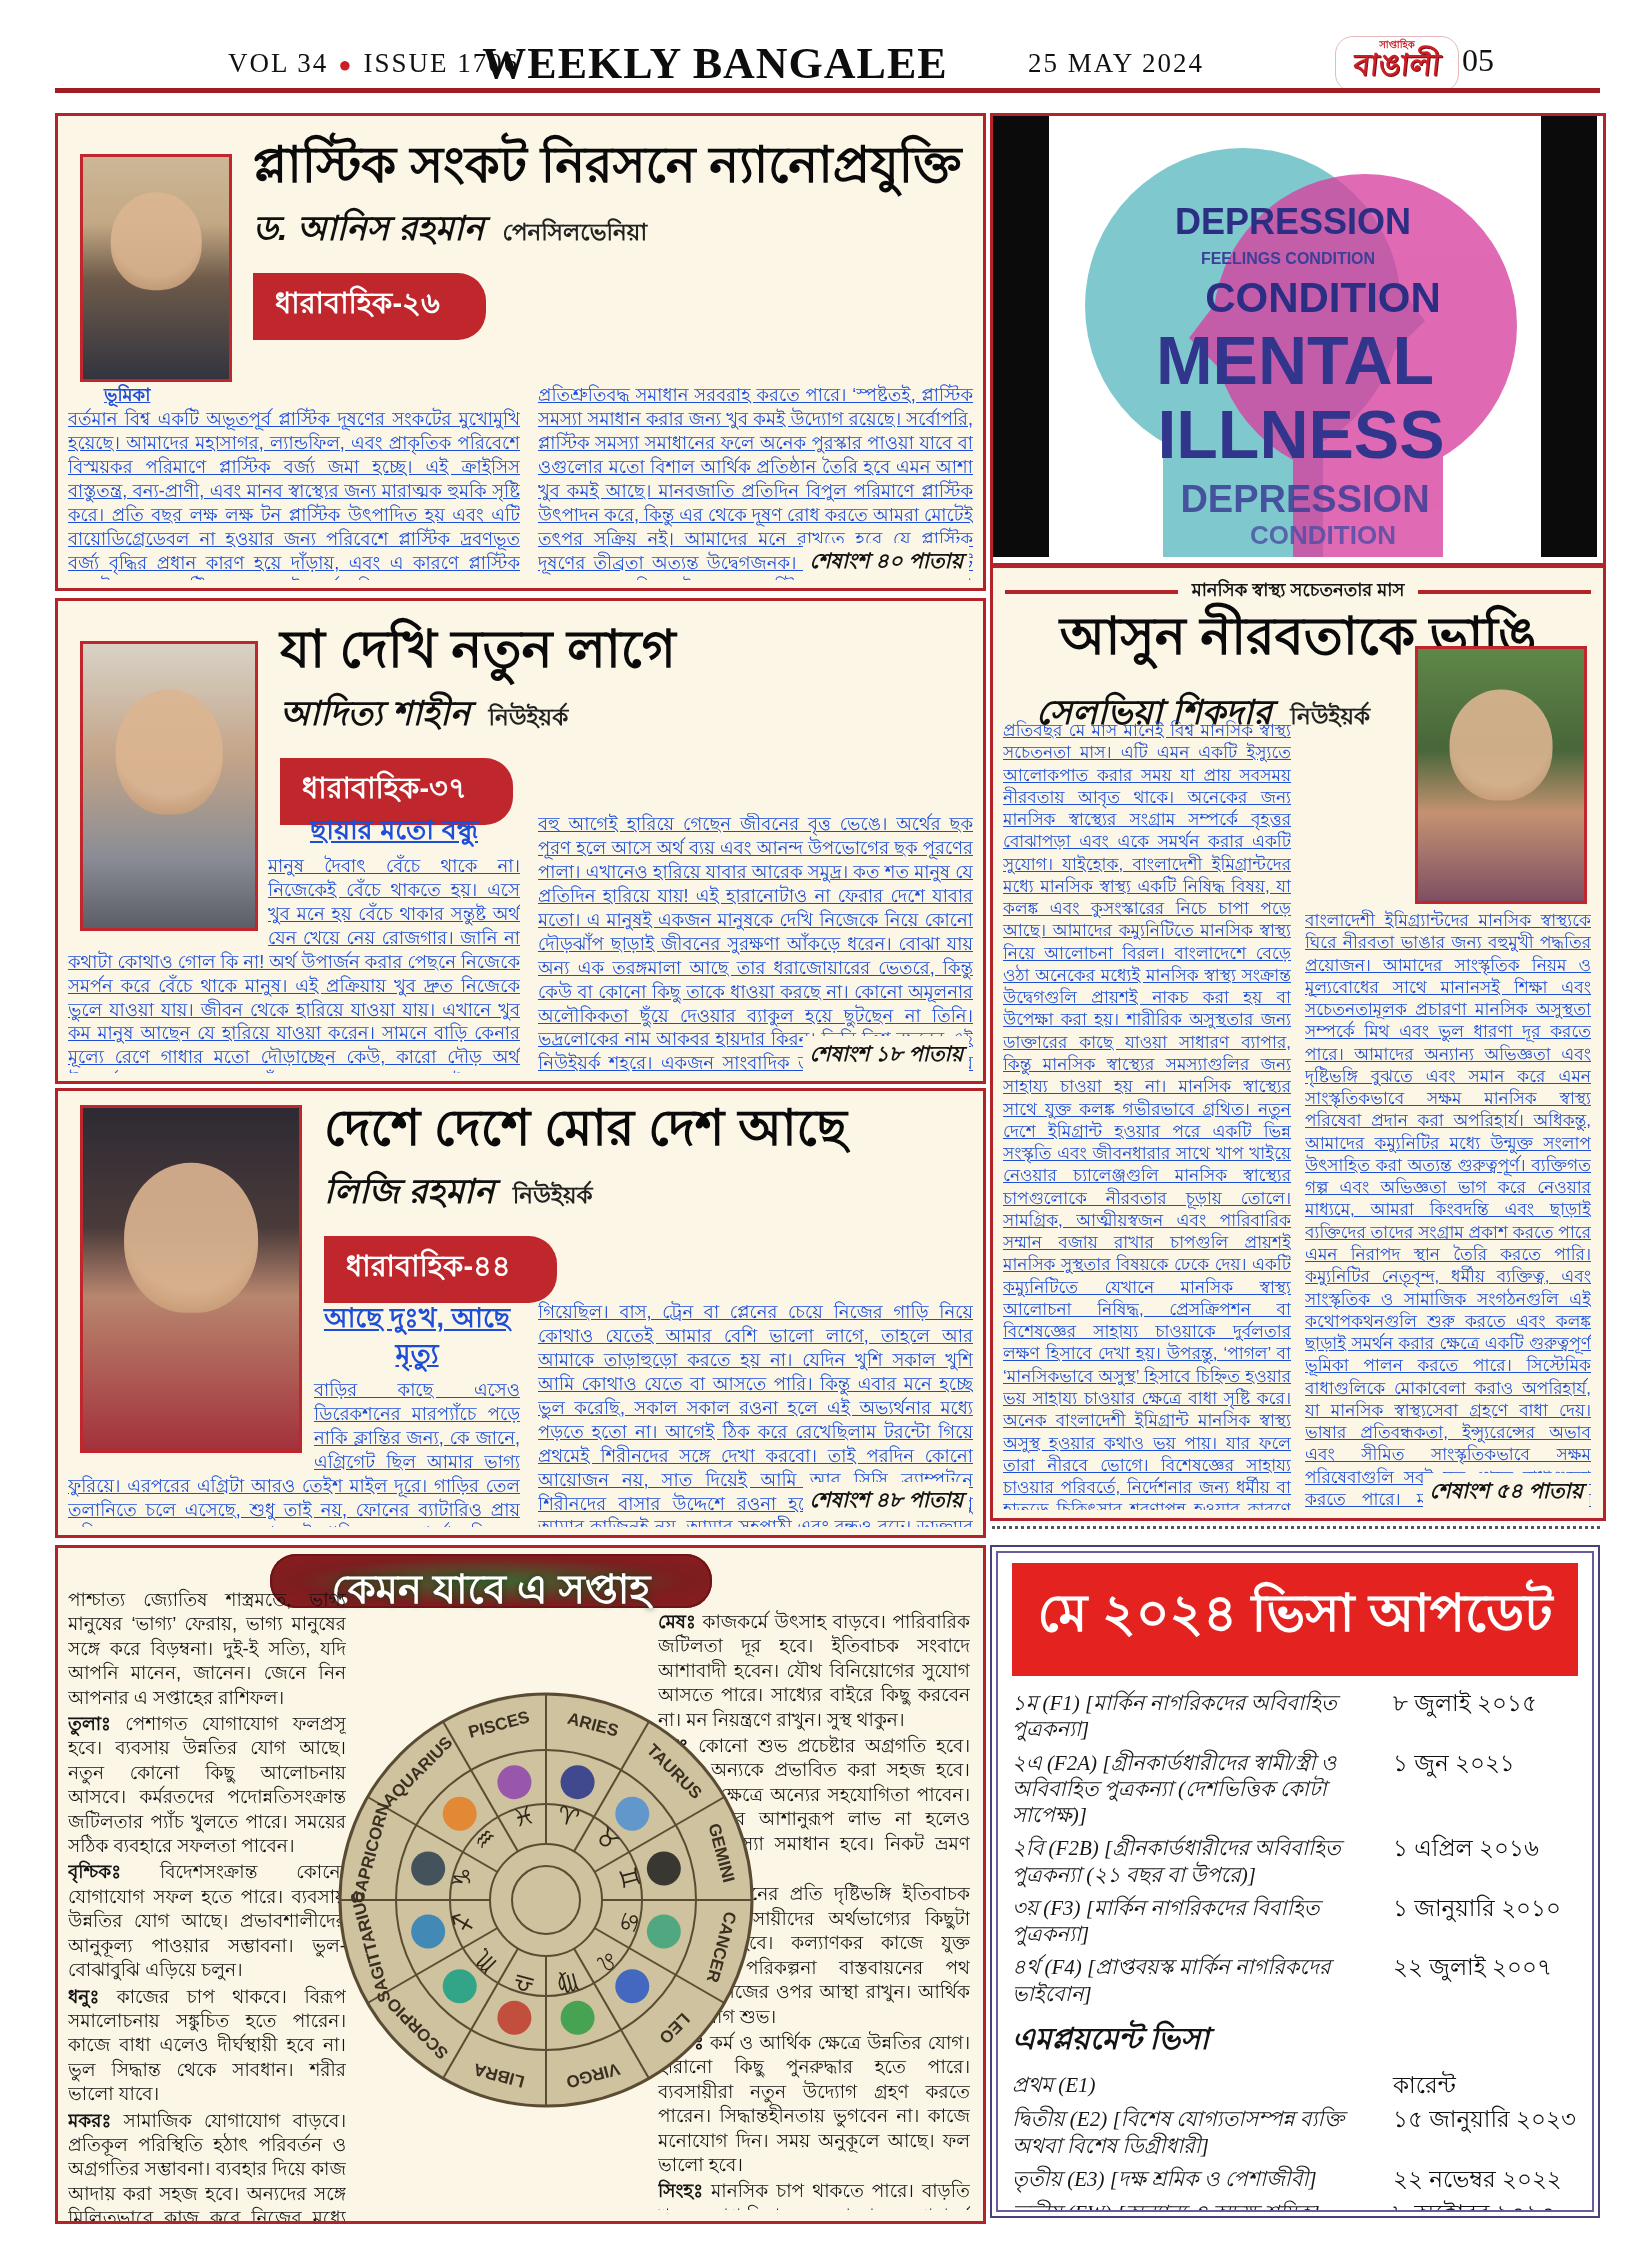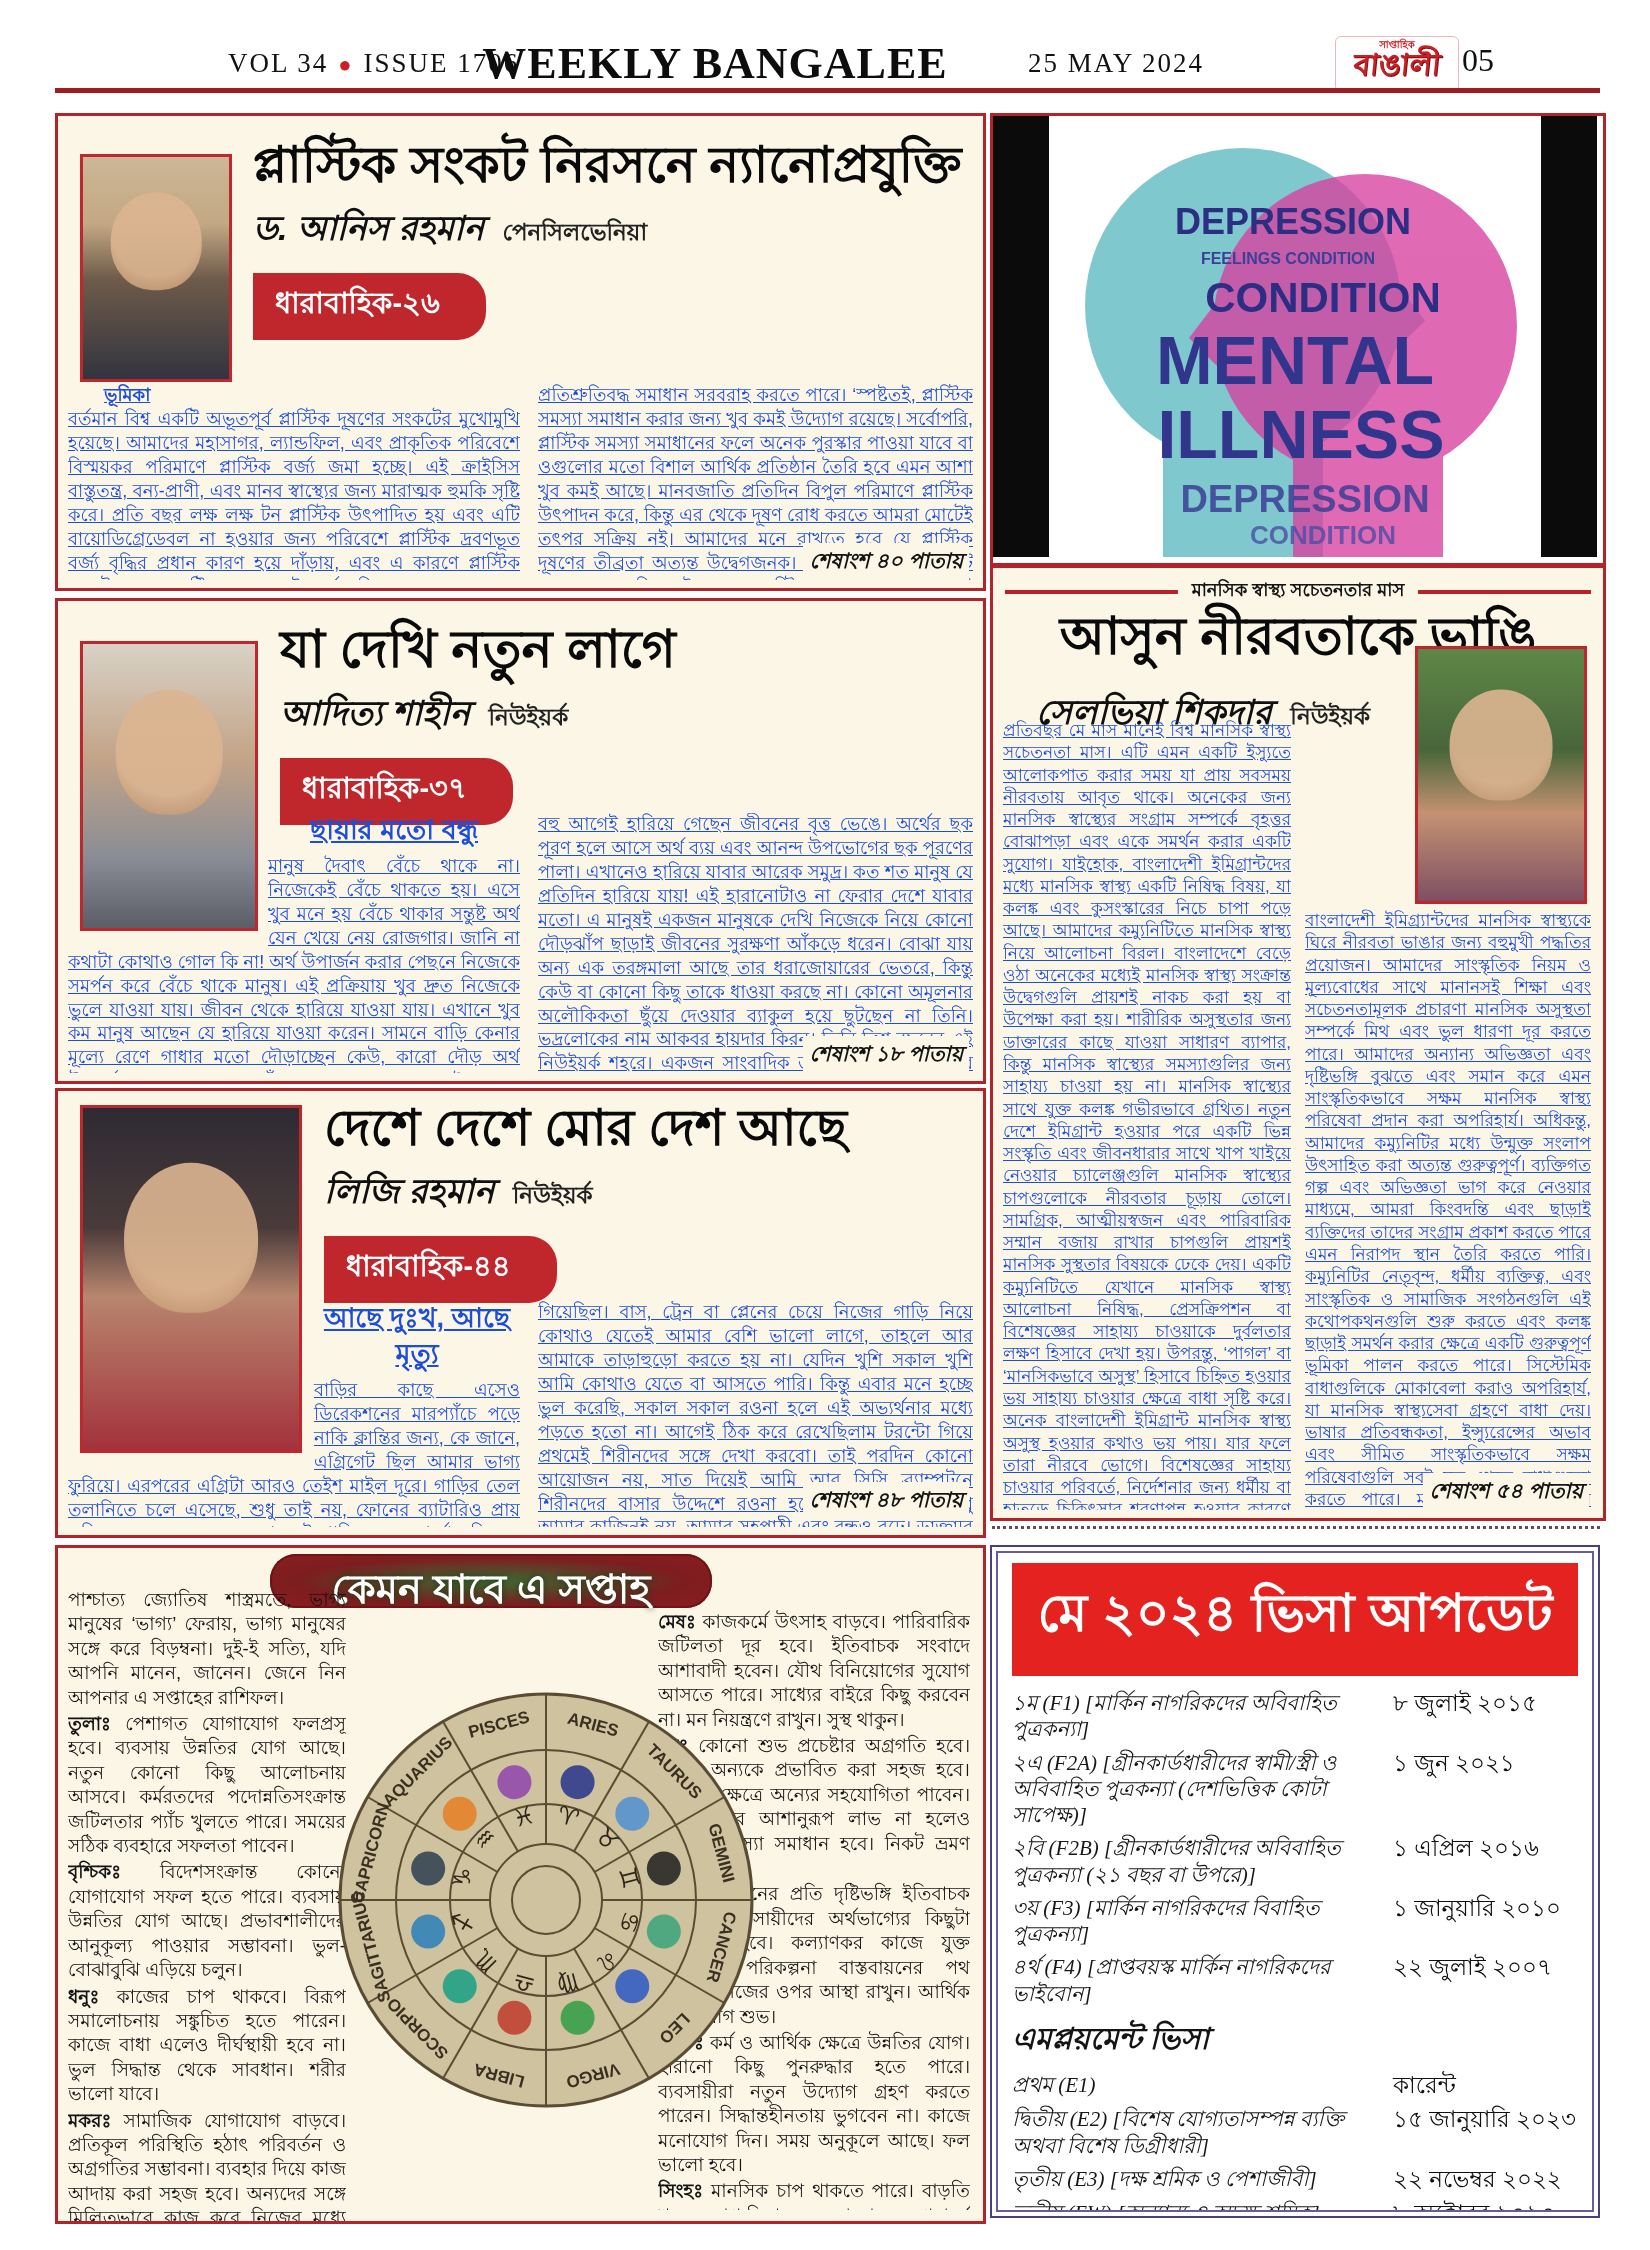--- a/index.html
+++ b/index.html
@@ -8,21 +8,21 @@
   
   .hdr-vol{position:absolute;left:228px;top:48px;font-family:"Liberation Serif","DejaVu Serif",serif;
            font-size:27px;letter-spacing:2px;color:#111;}
   .hdr-vol .dot{color:#cc1f25;font-size:22px;padding:0 10px;}
   .hdr-mast{position:absolute;left:430px;top:38px;width:570px;text-align:center;
             font-family:"Liberation Serif","DejaVu Serif",serif;font-size:44px;font-weight:700;
             letter-spacing:1px;color:#0d0d0d;}
   .hdr-date{position:absolute;left:1028px;top:48px;font-family:"Liberation Serif","DejaVu Serif",serif;
             font-size:27px;letter-spacing:2px;color:#111;}
   .hdr-logo{position:absolute;left:1335px;top:36px;width:122px;height:54px;background:#fff;
-            border:1px solid #e5b9b9;border-radius:6px;text-align:center;line-height:1;overflow:hidden;}
+            border:1px solid #e5b9b9;border-radius:18px;text-align:center;line-height:1;overflow:hidden;}
   .hdr-logo .small{display:block;font-size:10px;color:#cc1f25;font-weight:700;margin-top:3px;}
   .hdr-logo .big{display:block;font-size:30px;font-weight:800;color:#cc1f25;
                  text-shadow:1px 1px 0 #7a0d10;transform:skewX(-6deg);}
   .hdr-page{position:absolute;left:1462px;top:42px;font-family:"Liberation Serif","DejaVu Serif",serif;
             font-size:32px;color:#111;}
   .hdr-rule{position:absolute;left:55px;top:88px;width:1545px;height:5px;background:#9e1c22;}
   
   .artbox{position:absolute;background:#fbf6e6;border:3px solid #b5232a;overflow:hidden;}
   .photo{position:absolute;border:3px solid #c0272d;box-sizing:border-box;}
   .p-man1{background:linear-gradient(180deg,#cdb796 0%,#c3a884 30%,#6e5b4a 55%,#32343f 100%);}

